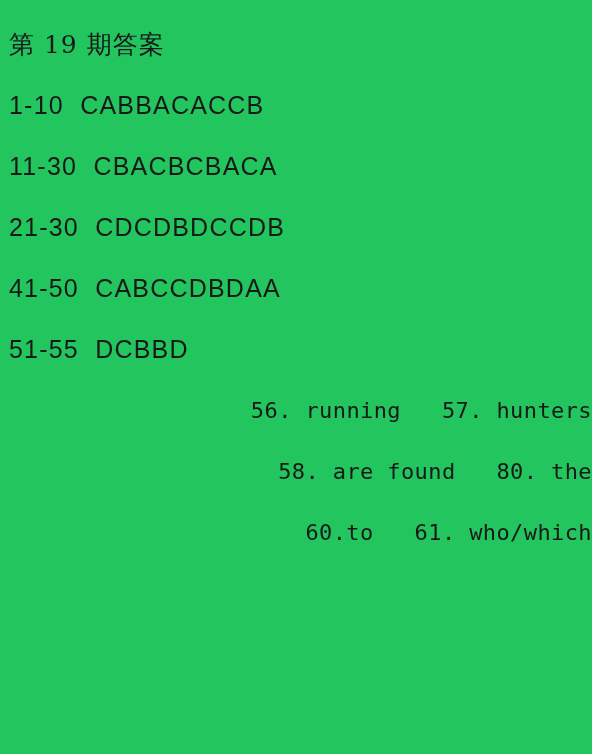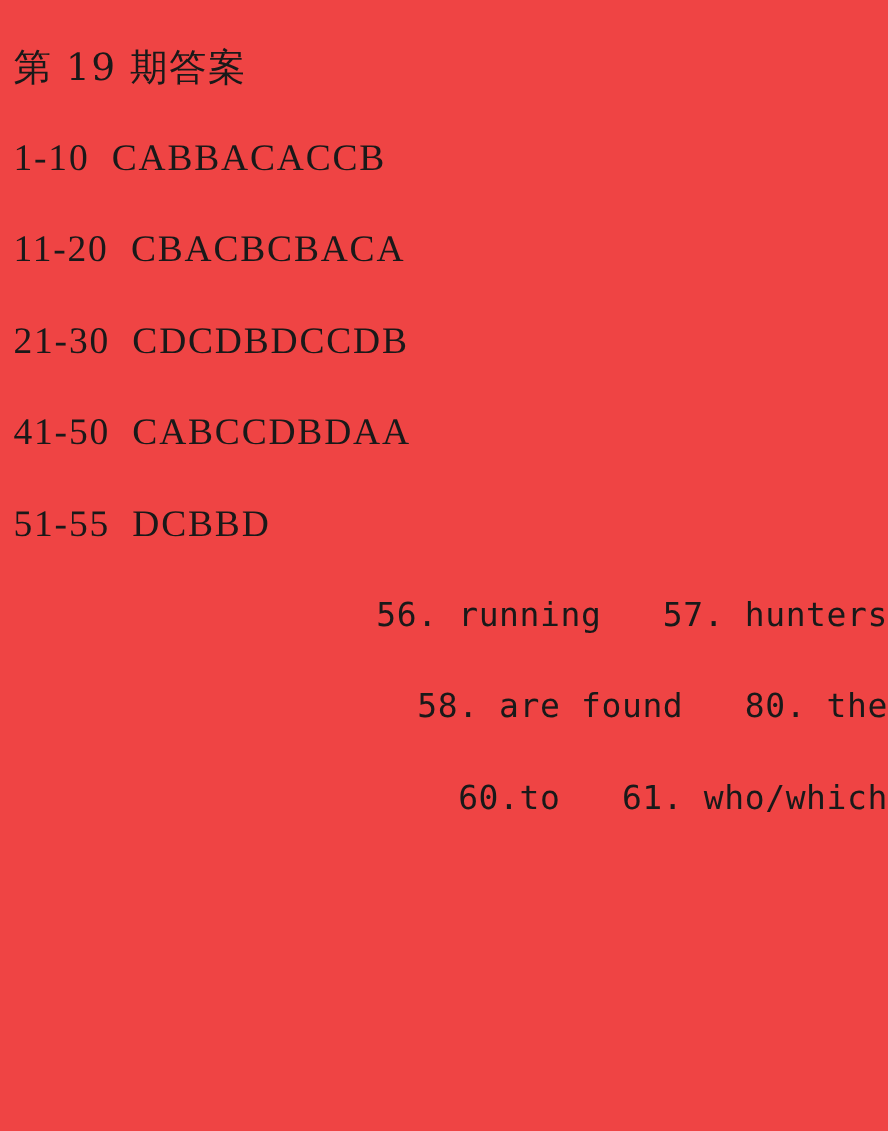--- a/index.html
+++ b/index.html
@@ -12,57 +12,57 @@
     height: 754px;
     overflow: hidden;
     font-family: "DejaVu Serif", serif;
     color: #1a1a1a;
   }
   #answer-sheet {
     width: 592px;
     height: 754px;
     box-sizing: border-box;
     padding: 14px 0 0 9px;
-    background: #ef4444;
+    background: #22c55e;
   }
   .doc-line {
     height: 61px;
     line-height: 61px;
     white-space: pre;
     font-family: "DejaVu Serif", serif;
     font-size: 25px;
     letter-spacing: 0.6px;
     color: #191919;
     overflow: hidden;
   }
   .doc-line.title-line {
     font-size: 25px;
     letter-spacing: 1px;
   }
   .doc-line.mc-line {
-    font-family: Liberation Serif, serif;
+    font-family: Liberation Sans, sans-serif;
     letter-spacing: 1.2px;
   }
   .doc-line.fill-line {
     font-family: "DejaVu Sans Mono", monospace;
     font-size: 22px;
     letter-spacing: 0.4px;
     text-align: right;
   }
 </style>
 </head>
 <body>
 
 <div id="answer-sheet">
 
   <div class="doc-line title-line">第 19 期答案</div>
 
   <div class="doc-line mc-line">1-10  CABBACACCB</div>
 
-  <div class="doc-line mc-line">11-20  CBACBCBACA</div>
+  <div class="doc-line mc-line">11-30  CBACBCBACA</div>
 
   <div class="doc-line mc-line">21-30  CDCDBDCCDB</div>
 
 
   <div class="doc-line mc-line">41-50  CABCCDBDAA</div>
 
   <div class="doc-line mc-line">51-55  DCBBD</div>
 
   <div class="doc-line fill-line">56. running   57. hunters</div>
 

